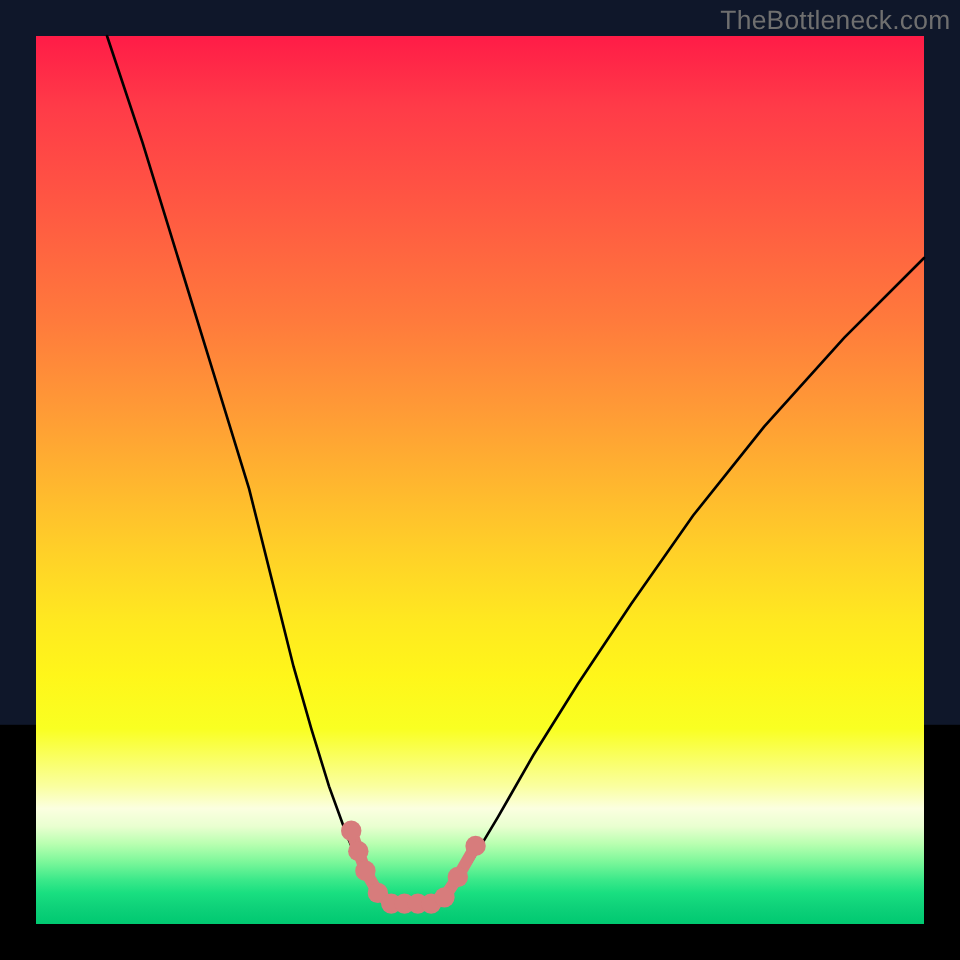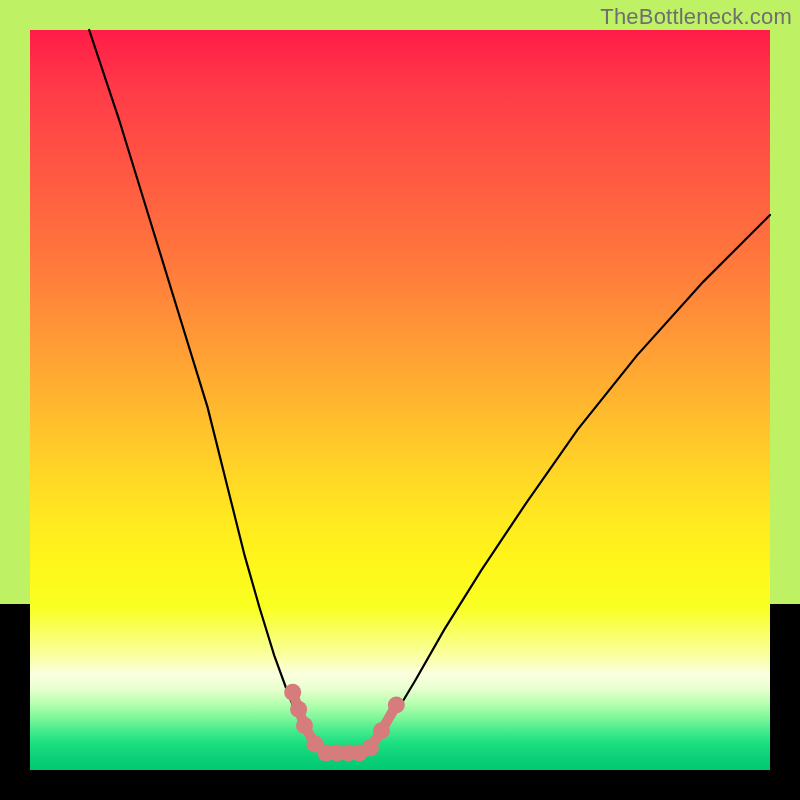--- a/index.html
+++ b/index.html
@@ -10,21 +10,21 @@
     background: #000;
     overflow: hidden;
     font-family: Arial, Helvetica, sans-serif;
   }
   .frame {
     position: absolute;
     left: 0;
     top: 0;
     width: 800px;
     height: 604px;
-    background: #bef264;
+    background: #0f172a;
   }
   .plot-area {
     position: absolute;
     left: 30px;
     top: 30px;
     width: 740px;
     height: 740px;
     
     background: linear-gradient(
       to bottom,

